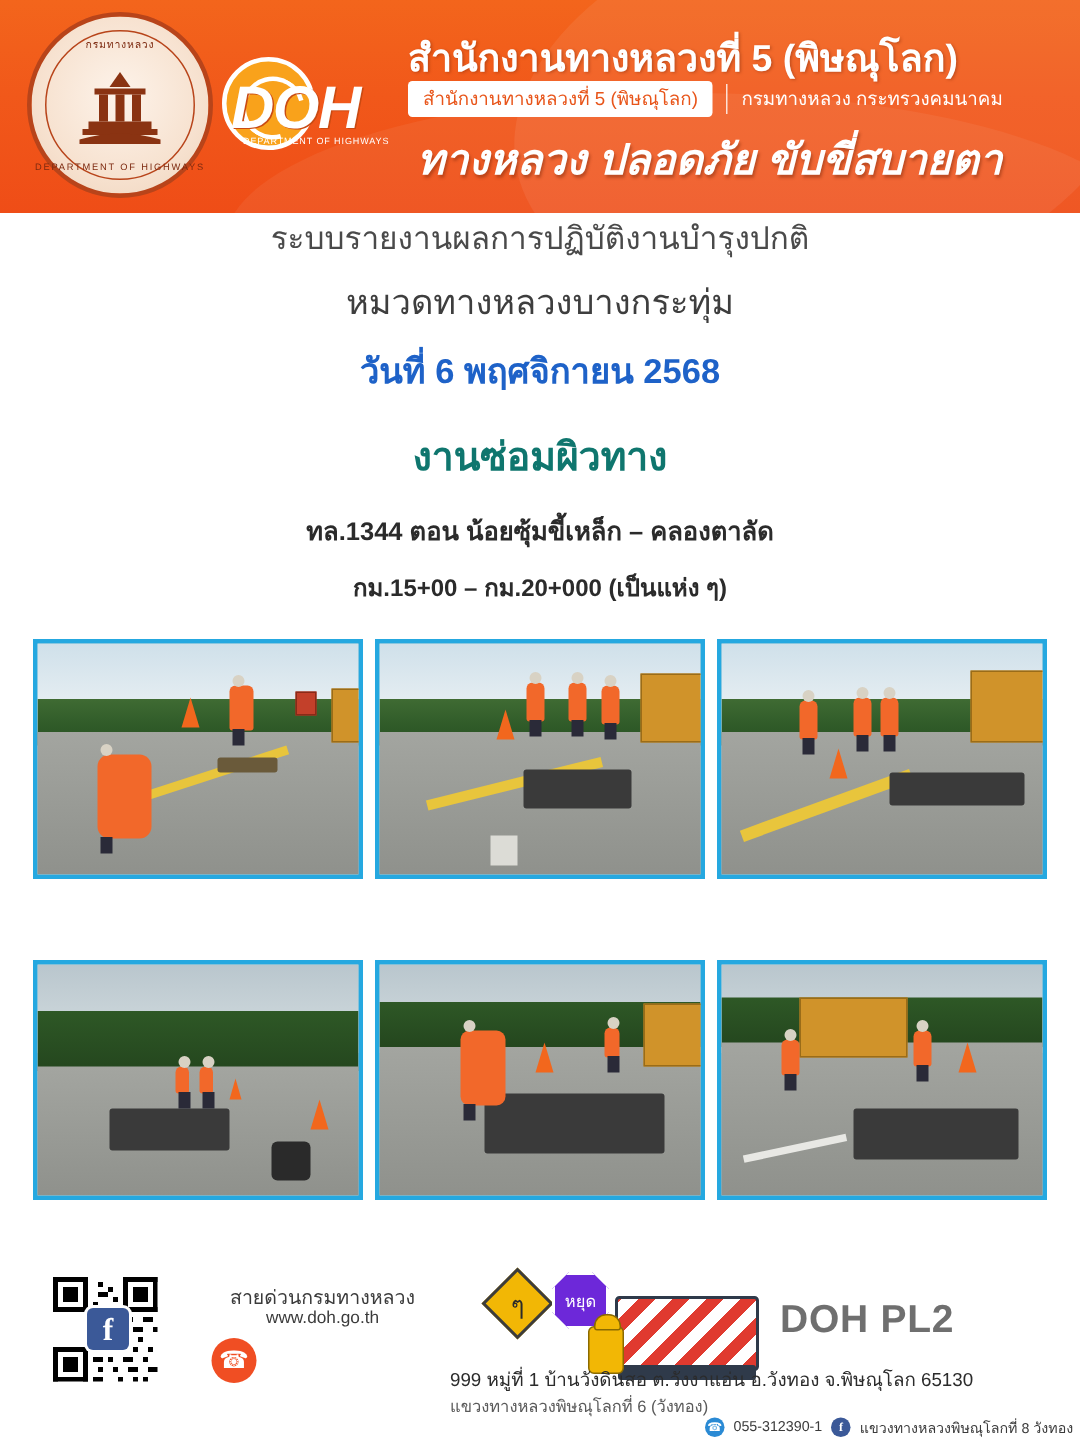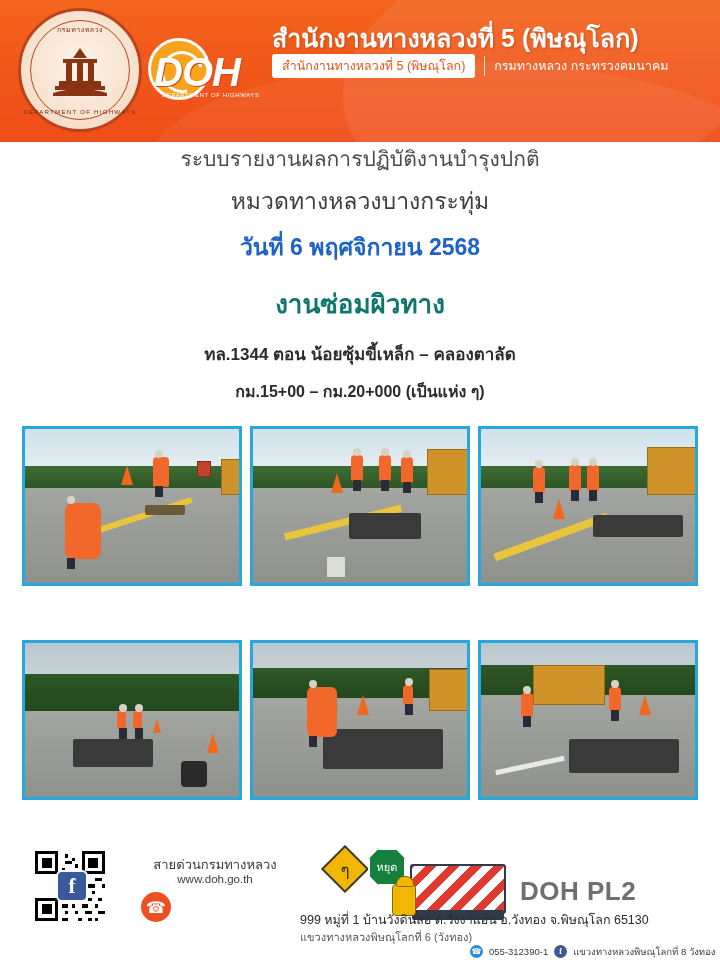--- a/index.html
+++ b/index.html
@@ -380,21 +380,21 @@
     left: 0; top: 0; width: 100%; height: 100%;
     display: flex; align-items: center; justify-content: center;
     transform: rotate(-45deg);
     font-size: 17px;
     color: #2b2b2b;
   }
   .sign-octagon {
     position: absolute;
     left: 46px; top: 10px;
     width: 38px; height: 38px;
-    background: #15803d;
+    background: #6d28d9;
     color: #ffffff;
     font-size: 11px;
     display: flex; align-items: center; justify-content: center;
     clip-path: polygon(30% 0%, 70% 0%, 100% 30%, 100% 70%, 70% 100%, 30% 100%, 0% 70%, 0% 30%);
     border: 2px solid #ffffff;
     box-sizing: border-box;
   }
   .barricade {
     position: absolute;
     left: 88px; top: 26px;
@@ -424,21 +424,21 @@
     position: absolute;
     left: 3px; top: -9px;
     width: 16px; height: 9px;
     background: #f2b705;
     border: 1px solid #8a6a00;
     border-radius: 8px 8px 2px 2px;
   }
   .doh-pl2 {
     position: absolute;
     left: 520px;
-    top: 44px;
+    top: 32px;
     font-size: 26px;
     font-weight: bold;
     color: #6f6f6f;
     letter-spacing: 0.5px;
   }
   .addr-line {
     position: absolute;
     left: 300px;
     top: 78px;
     width: 410px;
@@ -501,20 +501,21 @@
   </div>
 
   <div class="header-title">สำนักงานทางหลวงที่ 5 (พิษณุโลก)</div>
 
   <div class="header-subbar">
     <div class="chip">สำนักงานทางหลวงที่ 5 (พิษณุโลก)</div>
     <div class="divider"></div>
     <div class="plain">กรมทางหลวง กระทรวงคมนาคม</div>
   </div>
 
+  <div class="header-slogan">ทางหลวง ปลอดภัย ขับขี่สบายตา</div>
 </div>
 
 <div class="title-block">
   <div class="t-line1">ระบบรายงานผลการปฏิบัติงานบำรุงปกติ</div>
   <div class="t-line2">หมวดทางหลวงบางกระทุ่ม</div>
   <div class="t-line3">วันที่  6 พฤศจิกายน 2568</div>
   <div class="t-line4">งานซ่อมผิวทาง</div>
   <div class="t-line5">ทล.1344 ตอน น้อยซุ้มขี้เหล็ก – คลองตาลัด</div>
   <div class="t-line6">กม.15+00 – กม.20+000 (เป็นแห่ง ๆ)</div>
 </div>

